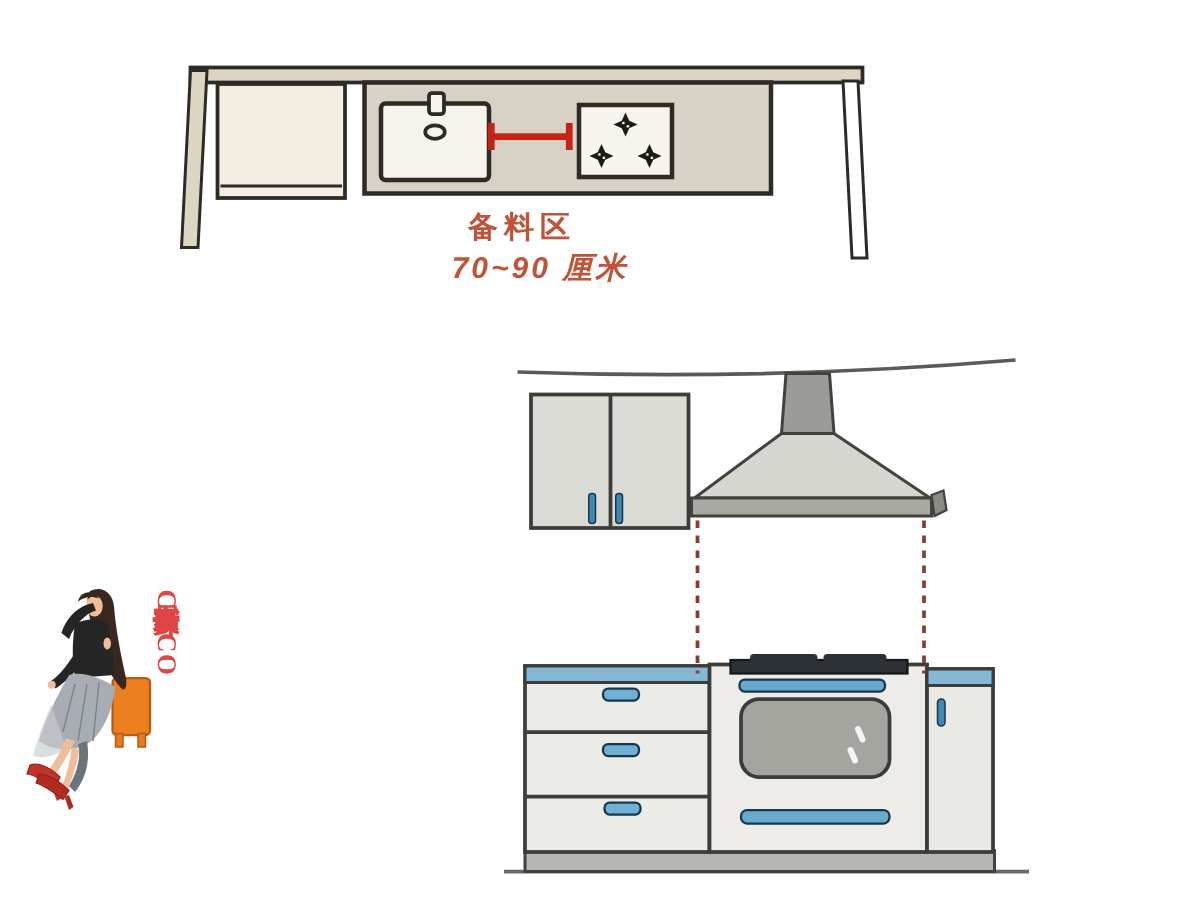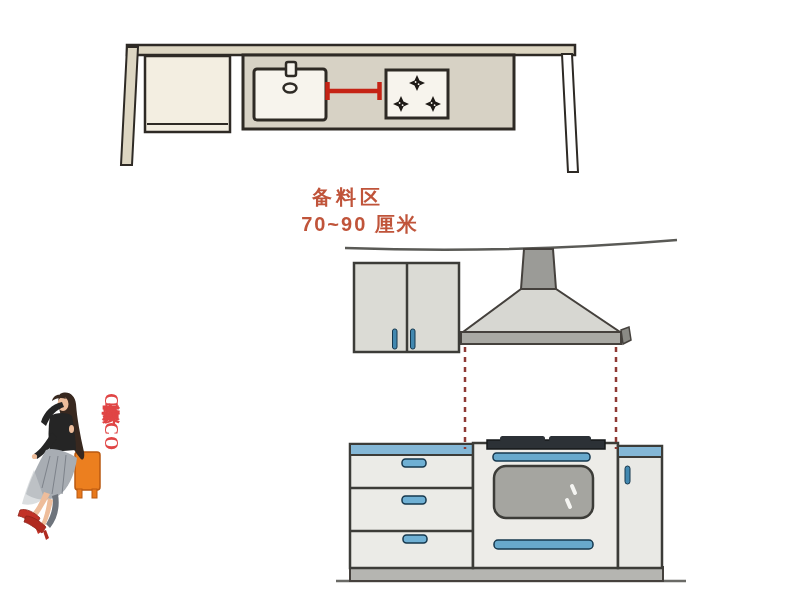--- a/index.html
+++ b/index.html
@@ -1,23 +1,23 @@
 <!DOCTYPE html>
 <html style="--measure-red: #c52315; --label-red: #c0543a; --watermark-red: #e04545; --dash-maroon: #8e3a34; --counter-blue: #84b7d6; --handle-blue: #6fb0d4; --handle-blue-dark: #4288b0; --wall-beige: #ddd6c2; --counter-beige: #d7d2c5; --cabinet-cream: #f3eee1; --sink-white: #f7f4ed; --hood-gray: #d7d7d2; --chimney-gray: #9b9b97; --lip-gray: #a9a9a4; --cab-light: #ebebe7; --plinth-gray: #b5b5b1; --window-gray: #a5a5a0; --cooktop-dark: #2c3136; --stool-orange: #ec7f1f; --outline-dark: #2e2a25; --outline-elev: #3c3c38;"><head>
 <meta charset="utf-8">
 <style>
   html,body{margin:0;padding:0;background:#ffffff;}
   .canvas{
     position:relative;width:800px;height:600px;background:#fff;overflow:hidden;
     font-family:"Liberation Sans", sans-serif;
   }
   .scene{position:absolute;left:0;top:0;width:800px;height:600px;}
-  .label{position:absolute;color:var(--label-red,#c0543a);text-align:center;line-height:1;margin-top:45px;}
+  .label{position:absolute;color:var(--label-red,#c0543a);text-align:center;line-height:1;}
   .zone-label{left:278px;top:142px;width:140px;font-size:20px;letter-spacing:4px;font-weight:600;}
-  .distance-label{left:270px;top:169px;width:180px;font-size:20px;letter-spacing:2px;font-weight:600;}
+  .distance-label{left:270px;top:169px;width:180px;font-size:20px;letter-spacing:2px;font-weight:600;font-style:italic;}
   .watermark-text{
     position:absolute;left:99px;top:388px;height:158px;
     writing-mode:vertical-rl;text-orientation:mixed;
     color:var(--watermark-red,#e04545);font-size:18px;font-weight:700;letter-spacing:1px;
     font-family:"Liberation Serif", serif;
   }
 </style>
 </head>
 <body>
 

